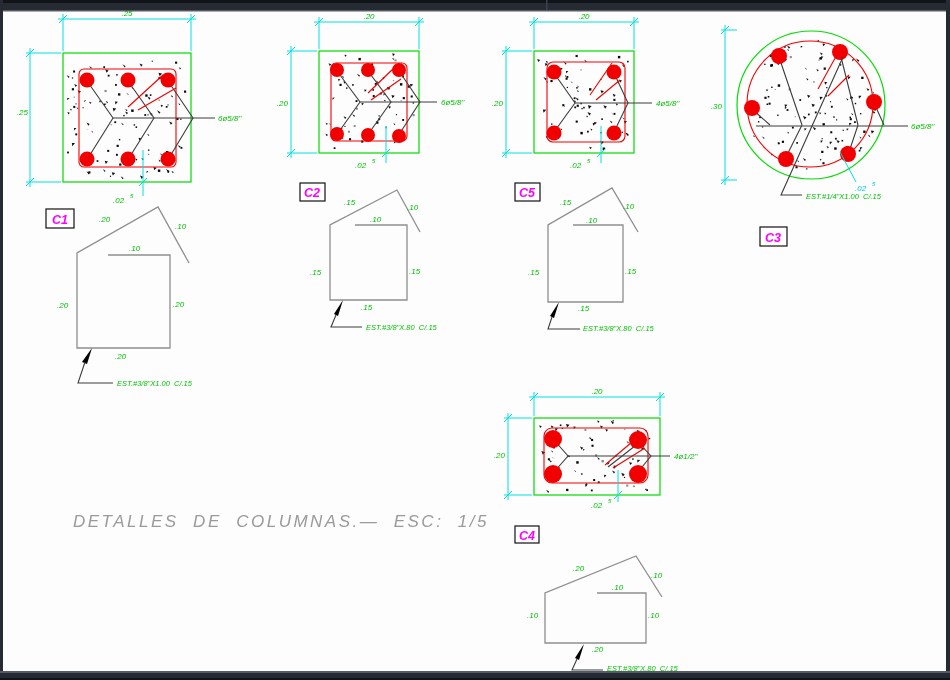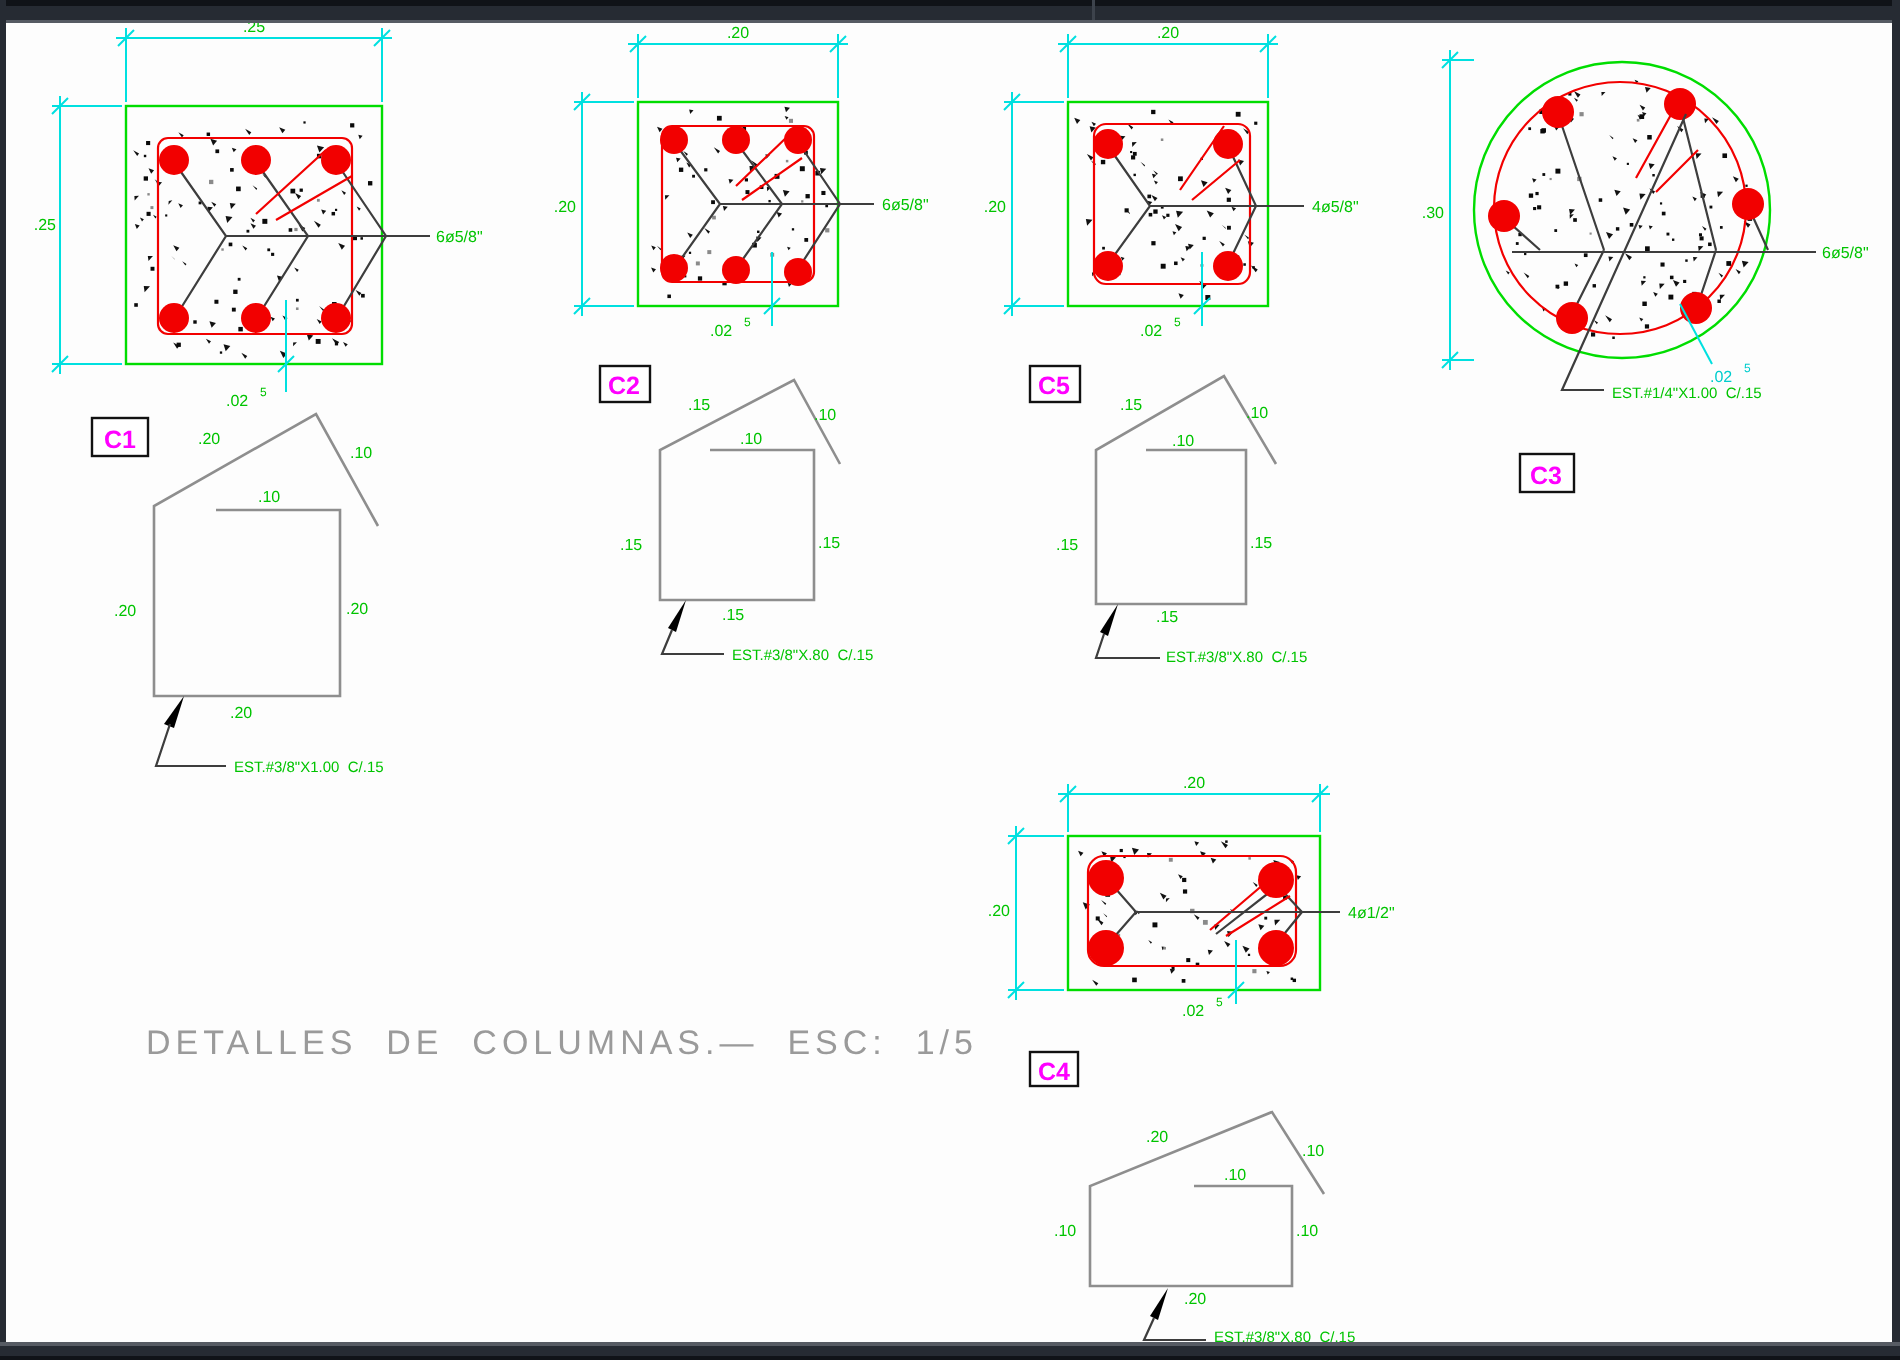--- a/index.html
+++ b/index.html
@@ -1,16 +1,16 @@
 <!DOCTYPE html>
 <html><head>
 <meta charset="utf-8">
 <style>
   html,body{margin:0;padding:0;background:#444;}
-  #stage{position:relative;width:950px;height:680px;background:#fdfdfd;overflow:hidden;font-family:"Liberation Sans",sans-serif;}
+  #stage{position:relative;width:950px;height:680px;background:#fdfdfd;overflow:hidden;font-family:"Liberation Sans",sans-serif;font-style:italic;}
   svg{position:absolute;left:0;top:0;}
   svg text{font-family:"Liberation Sans",sans-serif;white-space:pre;}
   .g-line{stroke:#00dd00;fill:none;stroke-width:1.2px;}
   .r-line{stroke:#f20000;fill:none;stroke-width:1.1px;}
   .c-line{stroke:#00e0e0;fill:none;stroke-width:1px;}
   .k-line{stroke:#3d3d3d;fill:none;stroke-width:1.1px;}
   .stir{stroke:#8e8e8e;fill:none;stroke-width:1.3px;}
   .rebar{fill:#f20000;}
   .dim-t{fill:#00c400;font-size:8px;}
   .dim-s{fill:#00c400;font-size:6px;}

